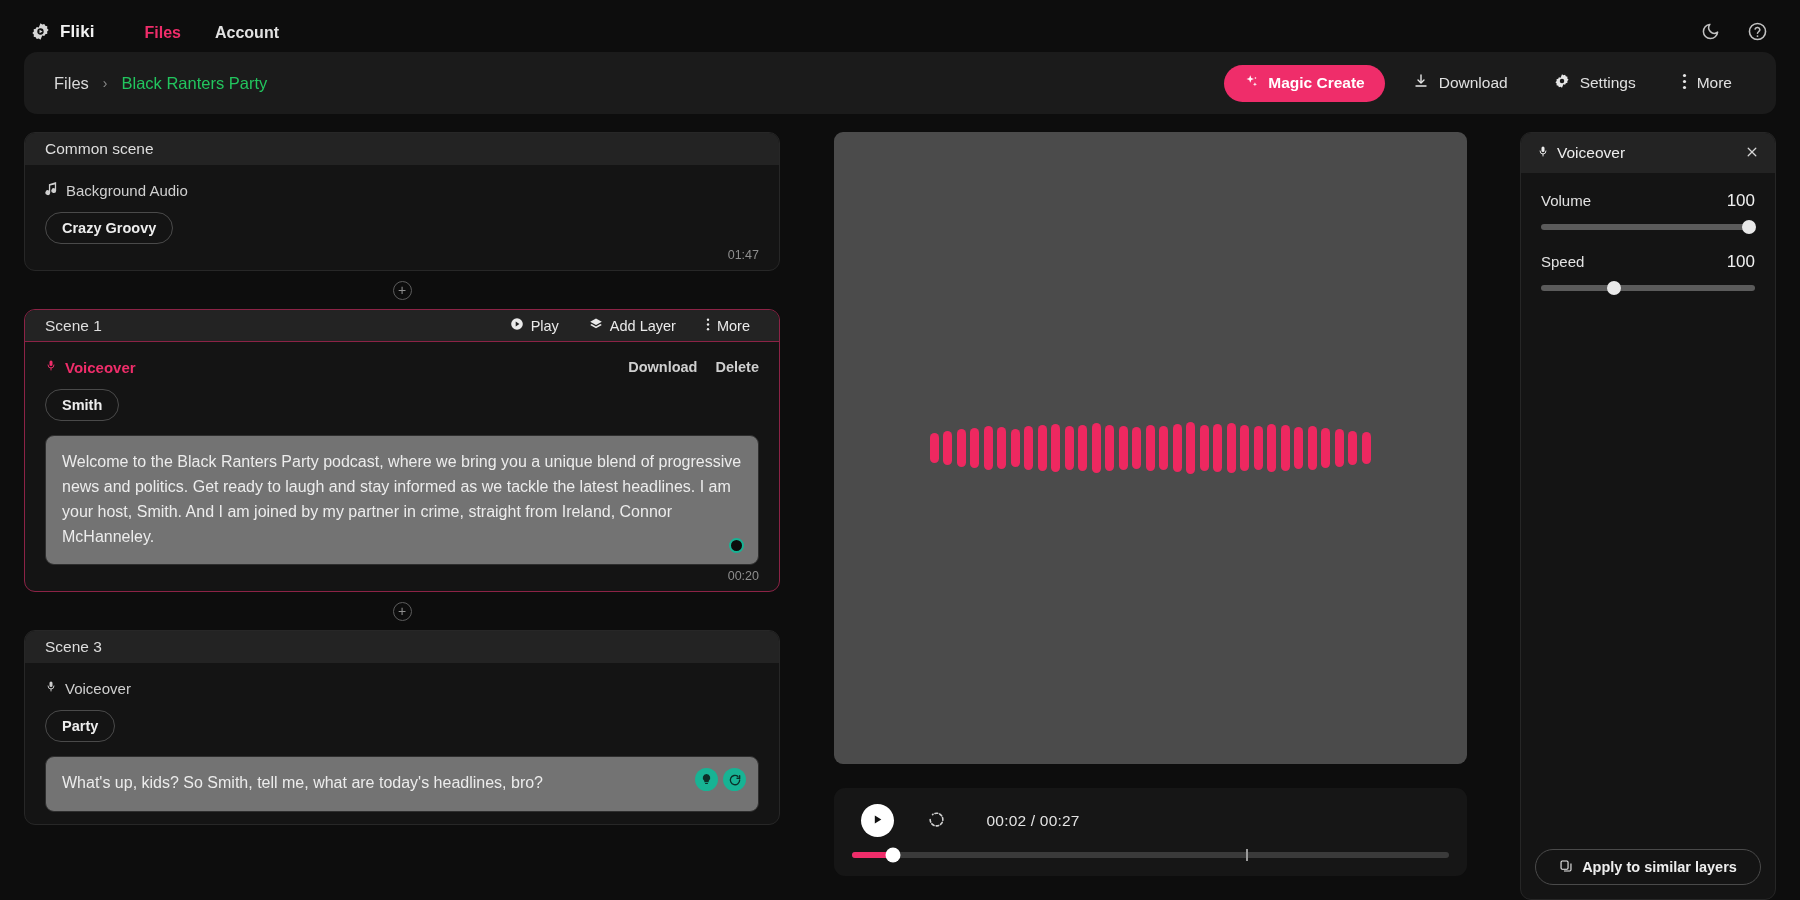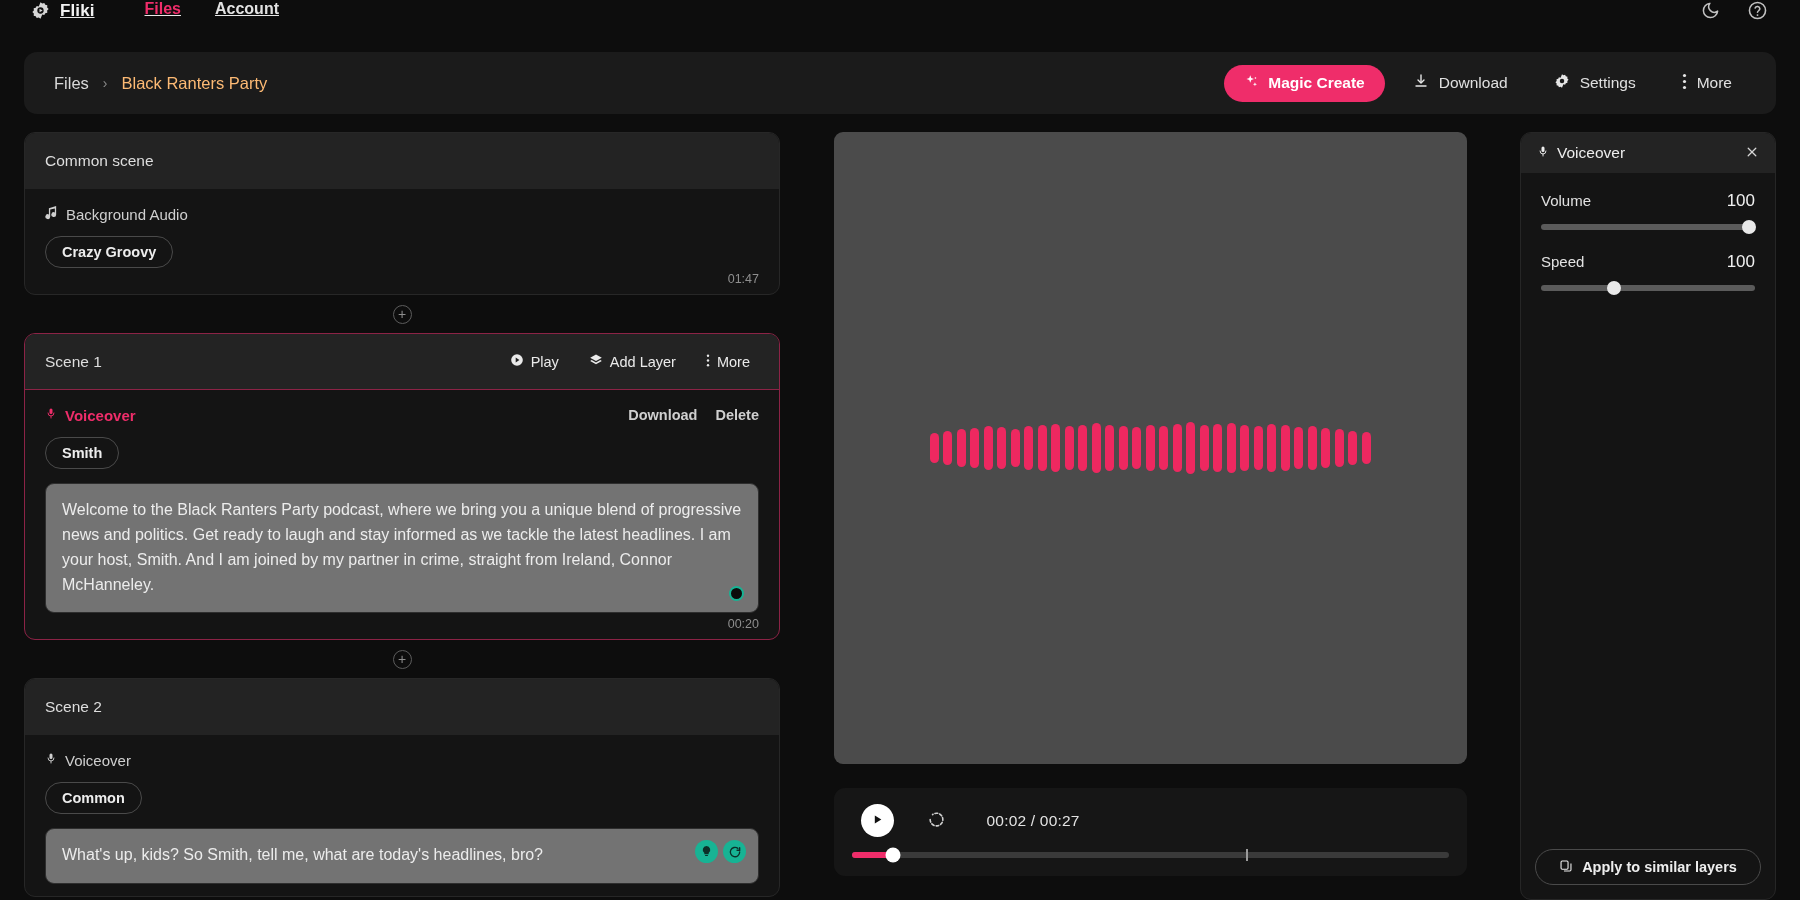--- a/index.html
+++ b/index.html
@@ -8,45 +8,44 @@
     background: #0d0d0d;
     font-family: "Liberation Sans", sans-serif;
     color: #e8e8e8;
     overflow: hidden;
   }
 
   
   .topnav {
     height: 42px;
     display: flex;
-    align-items: flex-start;
+    align-items: flex-end;
     padding: 0 24px;
     background: #0d0d0d;
-    text-decoration: underline;
   }
   .brand { display: flex; align-items: center; gap: 9px; margin-left: 6px; }
   .brand-name { font-size: 17px; font-weight: 700; color: #f2f2f2; letter-spacing: .1px; }
   .nav-links { display: flex; align-items: center; gap: 34px; margin-left: 50px; }
   .nav-link { font-size: 16px; font-weight: 600; color: #e2e2e2; cursor: pointer; }
   .nav-link.active { color: #ef2d6a; }
   .nav-right { margin-left: auto; display: flex; align-items: center; gap: 26px; padding-right: 8px; }
   .nav-icon { width: 21px; height: 21px; opacity: .88; cursor: pointer; display:flex; align-items:center; justify-content:center;}
 
   
   .crumbbar {
     margin: 10px 24px 0 24px;
     height: 62px;
     background: #1b1b1b;
     border-radius: 13px;
     display: flex;
     align-items: center;
     padding: 0 26px 0 30px;
   }
   .crumb { font-size: 16.5px; color: #d9d9d9; cursor: pointer; }
-  .crumb.current { color: #fdba74; font-weight: 500; }
+  .crumb.current { color: #22c55e; font-weight: 500; }
   .crumb-sep { margin: 0 14px; color: #8a8a8a; font-size: 14px; }
   .crumb-actions { margin-left: auto; display: flex; align-items: center; gap: 0; }
   .magic-btn {
     display: flex; align-items: center; gap: 9px;
     background: #ef2d6a; color: #fff;
     border: none; border-radius: 20px;
     height: 37px; padding: 0 20px;
     font-size: 15.5px; font-weight: 700;
     font-family: inherit; cursor: pointer;
   }
@@ -75,21 +74,21 @@
     position: relative;
   }
   .card {
     background: #141414;
     border: 1px solid #272727;
     border-radius: 11px;
     overflow: hidden;
   }
   .card-head {
     background: #232323;
-    height: 56px;
+    height: 32px;
     display: flex;
     align-items: center;
     padding: 0 20px;
     font-size: 15.5px;
     color: #dedede;
   }
   .card-head .head-actions { margin-left: auto; display: flex; align-items: center; gap: 12px; }
   .head-btn {
     display: flex; align-items: center; gap: 7px;
     background: none; border: none; color: #eaeaea;
@@ -414,34 +413,34 @@
         <span class="timestamp">00:20</span>
       </div>
     </div>
 
     <div class="plus-sep">
       <button class="plus-btn">+</button>
     </div>
 
     <div class="card">
       <div class="card-head">
-        <span>Scene 2</span>
+        <span>Scene 3</span>
       </div>
       <div class="card-body">
         <div class="layer-row">
           <span>
             <svg width="12" height="15" viewBox="0 0 24 24" fill="#cfcfcf">
               <rect x="9" y="2" width="6" height="11" rx="3"></rect>
               <path d="M6 11a6 6 0 0012 0" fill="none" stroke="#cfcfcf" stroke-width="1.9" stroke-linecap="round"></path>
               <path d="M12 17v4" stroke="#cfcfcf" stroke-width="1.9" stroke-linecap="round"></path>
             </svg>
           </span>
           <span>Voiceover</span>
         </div>
-        <button class="pill">Common</button>
+        <button class="pill">Party</button>
         <div class="textbox" style="padding-right:72px;">
           <span>What's up, kids? So Smith, tell me, what are today's headlines, bro?</span>
           <span class="icon-pair">
             <span class="teal-ico">
               <svg width="13" height="13" viewBox="0 0 24 24" fill="#0c2f28">
                 <path d="M12 2a7 7 0 00-4 12.7V17h8v-2.3A7 7 0 0012 2z"></path>
                 <rect x="9.2" y="18.4" width="5.6" height="2" rx="1"></rect>
               </svg>
             </span>
             <span class="teal-ico">

